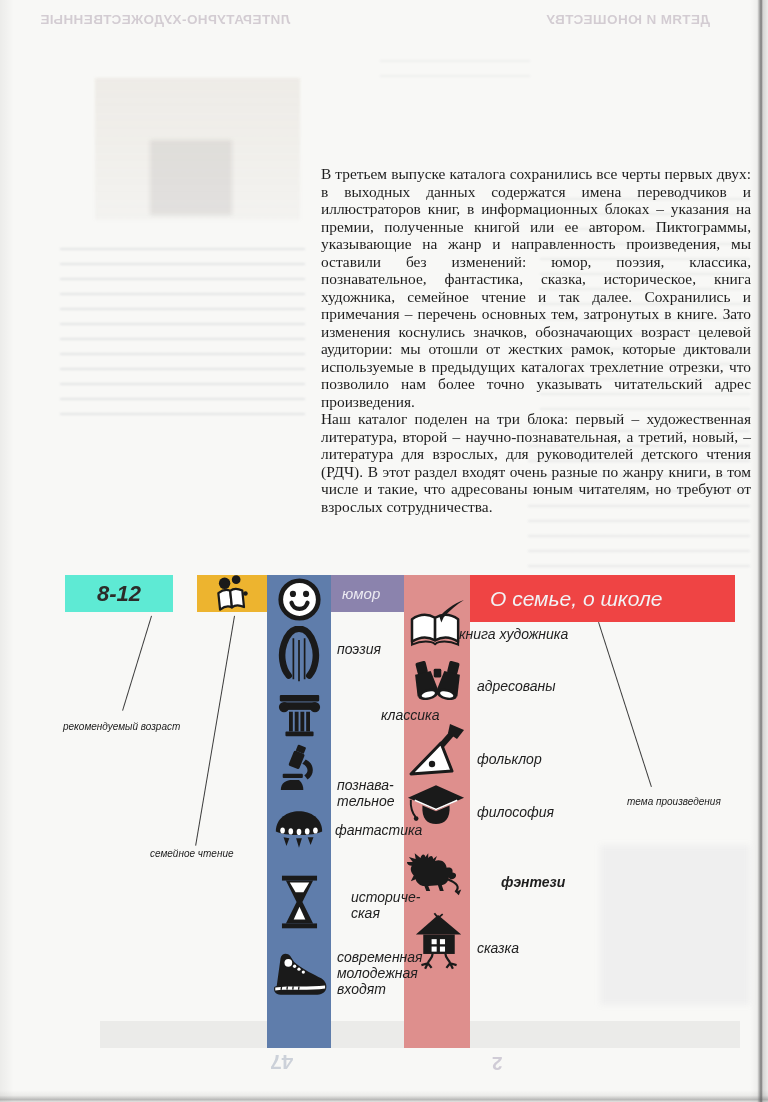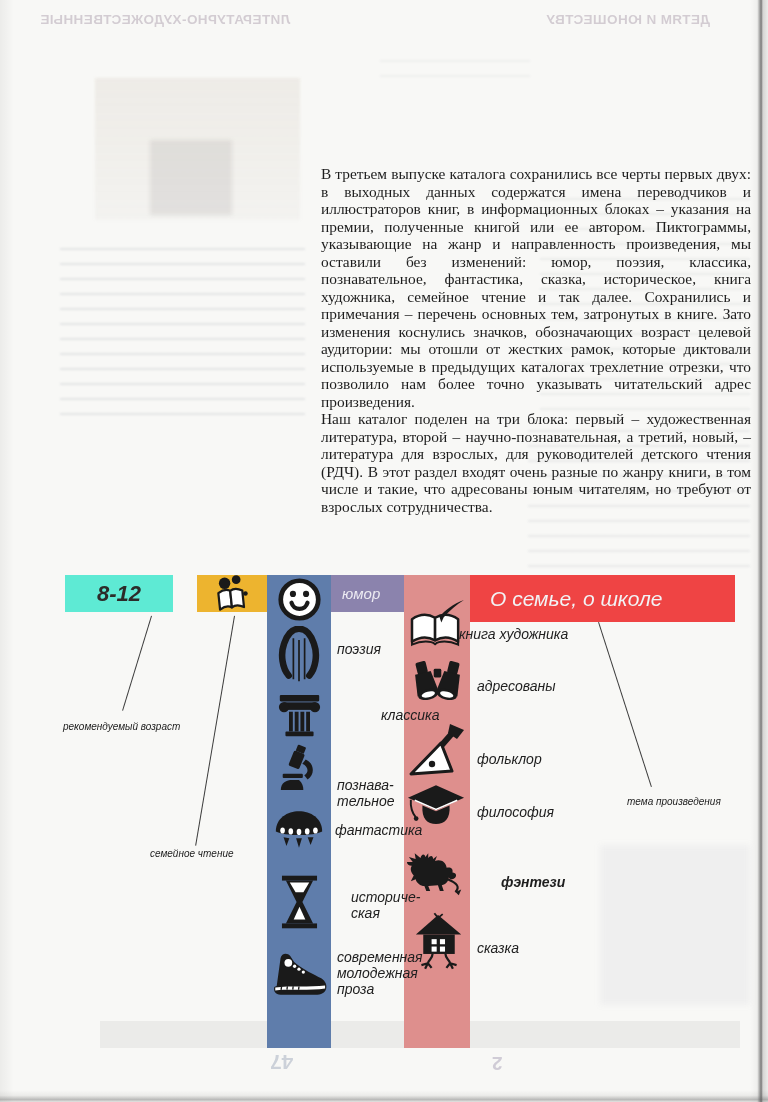--- a/index.html
+++ b/index.html
@@ -228,21 +228,21 @@
 
   <div class="glabel" style="left:337px;top:641px;">поэзия</div>
   <div class="glabel" style="left:337px;top:707px;margin-left:44px;">классика</div>
   <div class="glabel" style="left:337px;top:752px;margin-top:25px;">познава-
 тельное</div>
   <div class="glabel" style="left:335px;top:822px;">фантастика</div>
   <div class="glabel" style="left:351px;top:889px;">историче-
 ская</div>
   <div class="glabel" style="left:337px;top:949px;">современная
 молодежная
-проза</div>
+входят</div>
 
   <div class="glabel" style="left:459px;top:626px;">книга художника</div>
   <div class="glabel" style="left:477px;top:678px;">адресованы</div>
   <div class="glabel" style="left:477px;top:751px;">фольклор</div>
   <div class="glabel" style="left:477px;top:804px;">философия</div>
   <div class="glabel" style="left:501px;top:874px;font-weight:bold;">фэнтези</div>
   <div class="glabel" style="left:477px;top:940px;">сказка</div>
 
   <div class="cline" style="left:152px;top:616px;width:99px;transform:rotate(107deg);"></div>
   <div class="cline" style="left:235px;top:616px;width:233px;transform:rotate(99.6deg);"></div>

